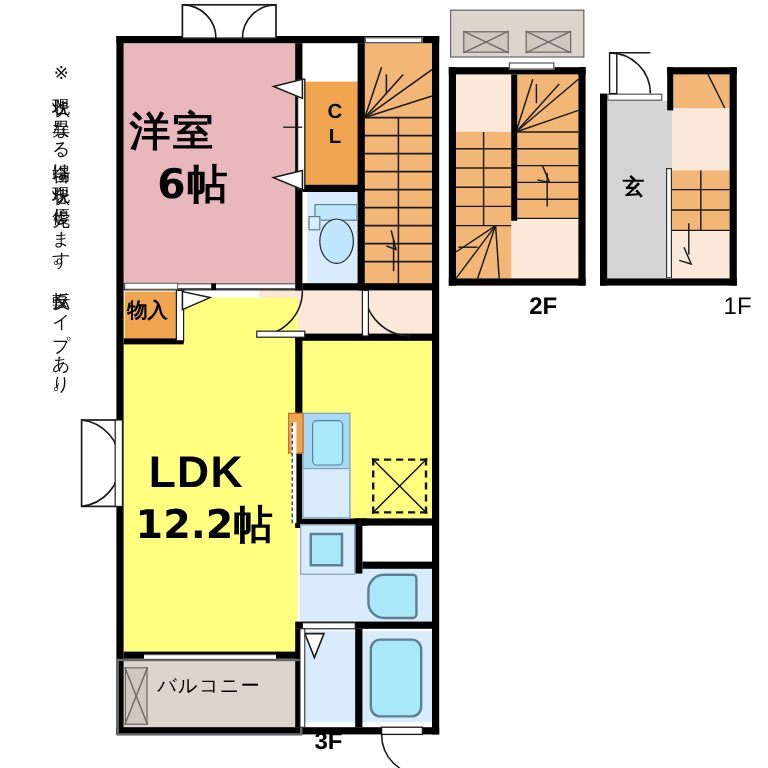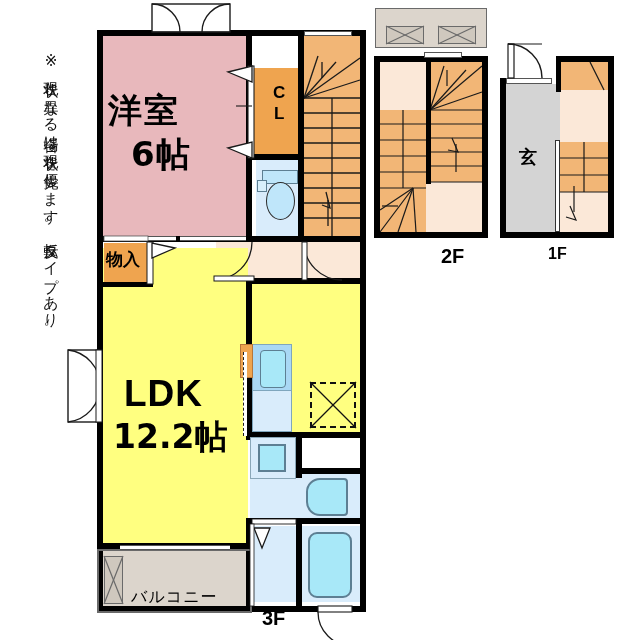--- a/index.html
+++ b/index.html
@@ -204,21 +204,21 @@
     <div class="lbl lbl-main" style="left:108px;top:93px;font-size:34px;letter-spacing:2px;font-family:'DejaVu Sans',sans-serif;">洋室</div>
     <div class="lbl lbl-main" style="left:131px;top:137px;font-size:34px;letter-spacing:1px;font-family:'DejaVu Sans',sans-serif;">6帖</div>
 
     <div class="lbl lbl-main" style="left:124px;top:375px;font-size:37px;letter-spacing:1px;">LDK</div>
     <div class="lbl lbl-main" style="left:113px;top:420px;font-size:33px;letter-spacing:0px;font-family:'DejaVu Sans',sans-serif;">12.2帖</div>
 
     <div class="lbl lbl-main" style="left:266px;top:83px;font-size:17px;line-height:1.45;width:20px;text-align:center;"><span style="writing-mode:vertical-rl;text-orientation:upright;letter-spacing:2px;">CL</span></div>
 
     <div class="lbl" style="left:106px;top:251px;font-size:17px;font-family:'DejaVu Sans',sans-serif;font-weight:bold;">物入</div>
 
-    <div class="lbl" style="left:131px;top:589px;font-size:16px;font-family:'DejaVu Sans',sans-serif;letter-spacing:1px;">バルコニー</div>
+    <div class="lbl" style="left:131px;top:564px;font-size:16px;font-family:'DejaVu Sans',sans-serif;letter-spacing:1px;">バルコニー</div>
 
     <div class="lbl" style="left:262px;top:608px;font-size:20px;font-weight:bold;">3F</div>
   </div>
 
   <div>
 
     <div class="abs" style="left:375px;top:8px;width:112px;height:40px;border:1.6px solid #6a6a6a;background:#dcd5cc;"></div>
     <div class="abs" style="left:386px;top:26px;width:38px;height:18px;border:1.4px solid #6a6a6a;background:#cfc8be;"></div>
     <div class="abs" style="left:438px;top:26px;width:38px;height:18px;border:1.4px solid #6a6a6a;background:#cfc8be;"></div>
     <svg width="640" height="640">
@@ -303,16 +303,16 @@
     <div class="abs" style="left:555px;top:140px;width:5px;height:92px;background:#ffffff;border:1px solid #333;"></div>
     <div class="abs white" style="left:506px;top:78px;width:46px;height:6px;border:1px solid #555;"></div>
 
     <svg width="640" height="640">
       <rect x="508" y="44" width="6" height="34" fill="#ffffff" stroke="#1a1a1a" stroke-width="1.2"></rect>
       <path d="M508 44 A34 34 0 0 1 542 78" fill="none" stroke="#1a1a1a" stroke-width="1.4"></path>
       <line x1="508" y1="44" x2="542" y2="44" stroke="#1a1a1a" stroke-width="1.2"></line>
     </svg>
 
     <div class="lbl" style="left:519px;top:148px;font-size:18px;font-family:'DejaVu Sans',sans-serif;font-weight:bold;">玄</div>
-    <div class="lbl" style="left:548px;top:246px;font-size:16px;font-weight:bold;">1F</div>
+    <div class="lbl" style="left:603px;top:246px;font-size:20px;font-weight:normal;">1F</div>
   </div>
 
 </div>
 
 </body></html>

